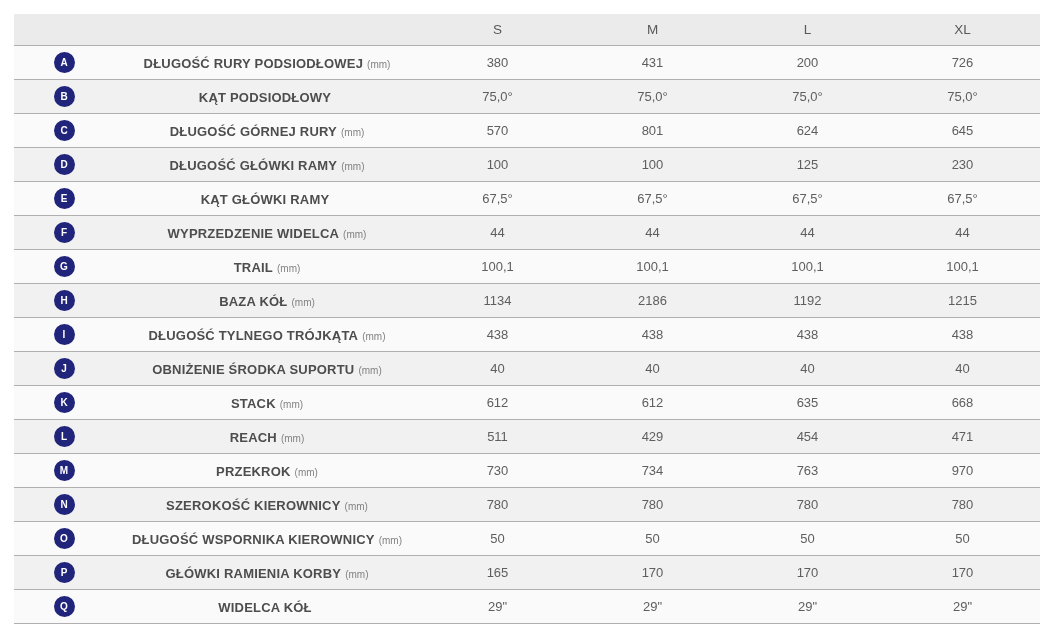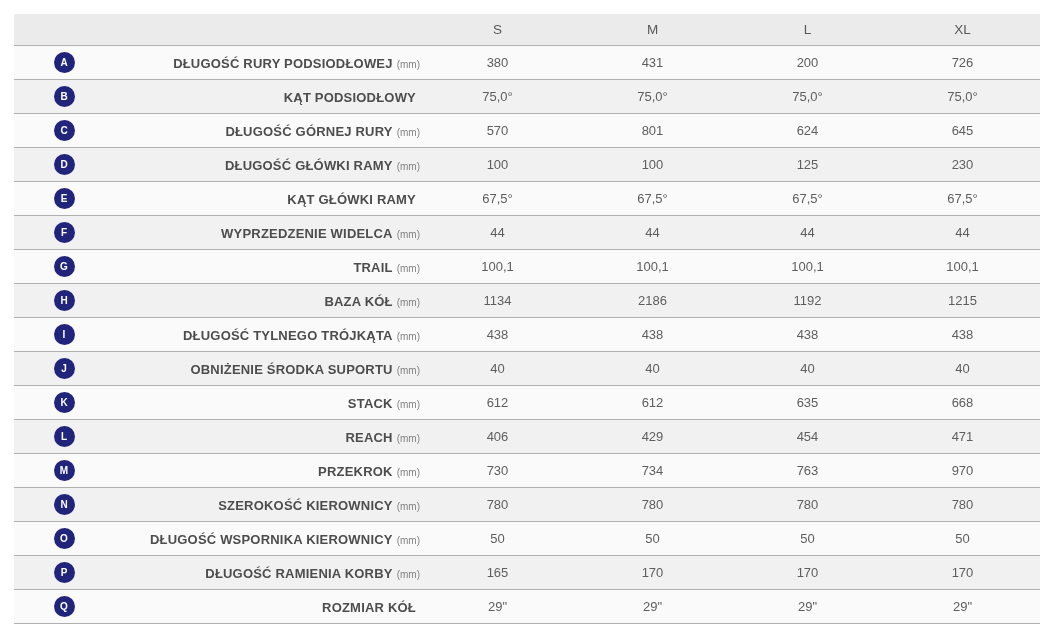--- a/index.html
+++ b/index.html
@@ -40,21 +40,21 @@
     width: 21px; height: 21px;
     border-radius: 50%;
     background: var(--accent, #20247b);
     color: #ffffff;
     font-size: 10px;
     font-weight: bold;
     align-items: center;
     justify-content: center;
     line-height: 1;
   }
-  td.cell-label { text-align: right; }
+  td.cell-label { text-align: center; }
   .label {
     font-size: 13px;
     font-weight: bold;
     color: #4d4d4d;
     letter-spacing: 0.2px;
   }
   .unit {
     font-size: 10px;
     color: #828282;
     margin-left: 4px;
@@ -245,21 +245,21 @@
   </tr>
       <tr>
     <td class="cell-badge">
       <span class="badge">
             <span>L</span>
           </span>
     </td>
     <td class="cell-label">
       <span class="label">REACH</span><span class="unit">(mm)</span>
     </td>
-    <td class="cell-value">406</td>
+    <td class="cell-value">511</td>
     <td class="cell-value">429</td>
     <td class="cell-value">454</td>
     <td class="cell-value">471</td>
   </tr>
       <tr>
     <td class="cell-badge">
       <span class="badge">
             <span>M</span>
           </span>
     </td>
@@ -299,35 +299,35 @@
     <td class="cell-value">50</td>
     <td class="cell-value">50</td>
   </tr>
       <tr>
     <td class="cell-badge">
       <span class="badge">
             <span>P</span>
           </span>
     </td>
     <td class="cell-label">
-      <span class="label">DŁUGOŚĆ RAMIENIA KORBY</span><span class="unit">(mm)</span>
+      <span class="label">GŁÓWKI RAMIENIA KORBY</span><span class="unit">(mm)</span>
     </td>
     <td class="cell-value">165</td>
     <td class="cell-value">170</td>
     <td class="cell-value">170</td>
     <td class="cell-value">170</td>
   </tr>
       <tr>
     <td class="cell-badge">
       <span class="badge">
             <span>Q</span>
           </span>
     </td>
     <td class="cell-label">
-      <span class="label">ROZMIAR KÓŁ</span><span class="unit"></span>
+      <span class="label">WIDELCA KÓŁ</span><span class="unit"></span>
     </td>
     <td class="cell-value">29"</td>
     <td class="cell-value">29"</td>
     <td class="cell-value">29"</td>
     <td class="cell-value">29"</td>
   </tr>
     </tbody>
 </table>
 
 </body></html>

